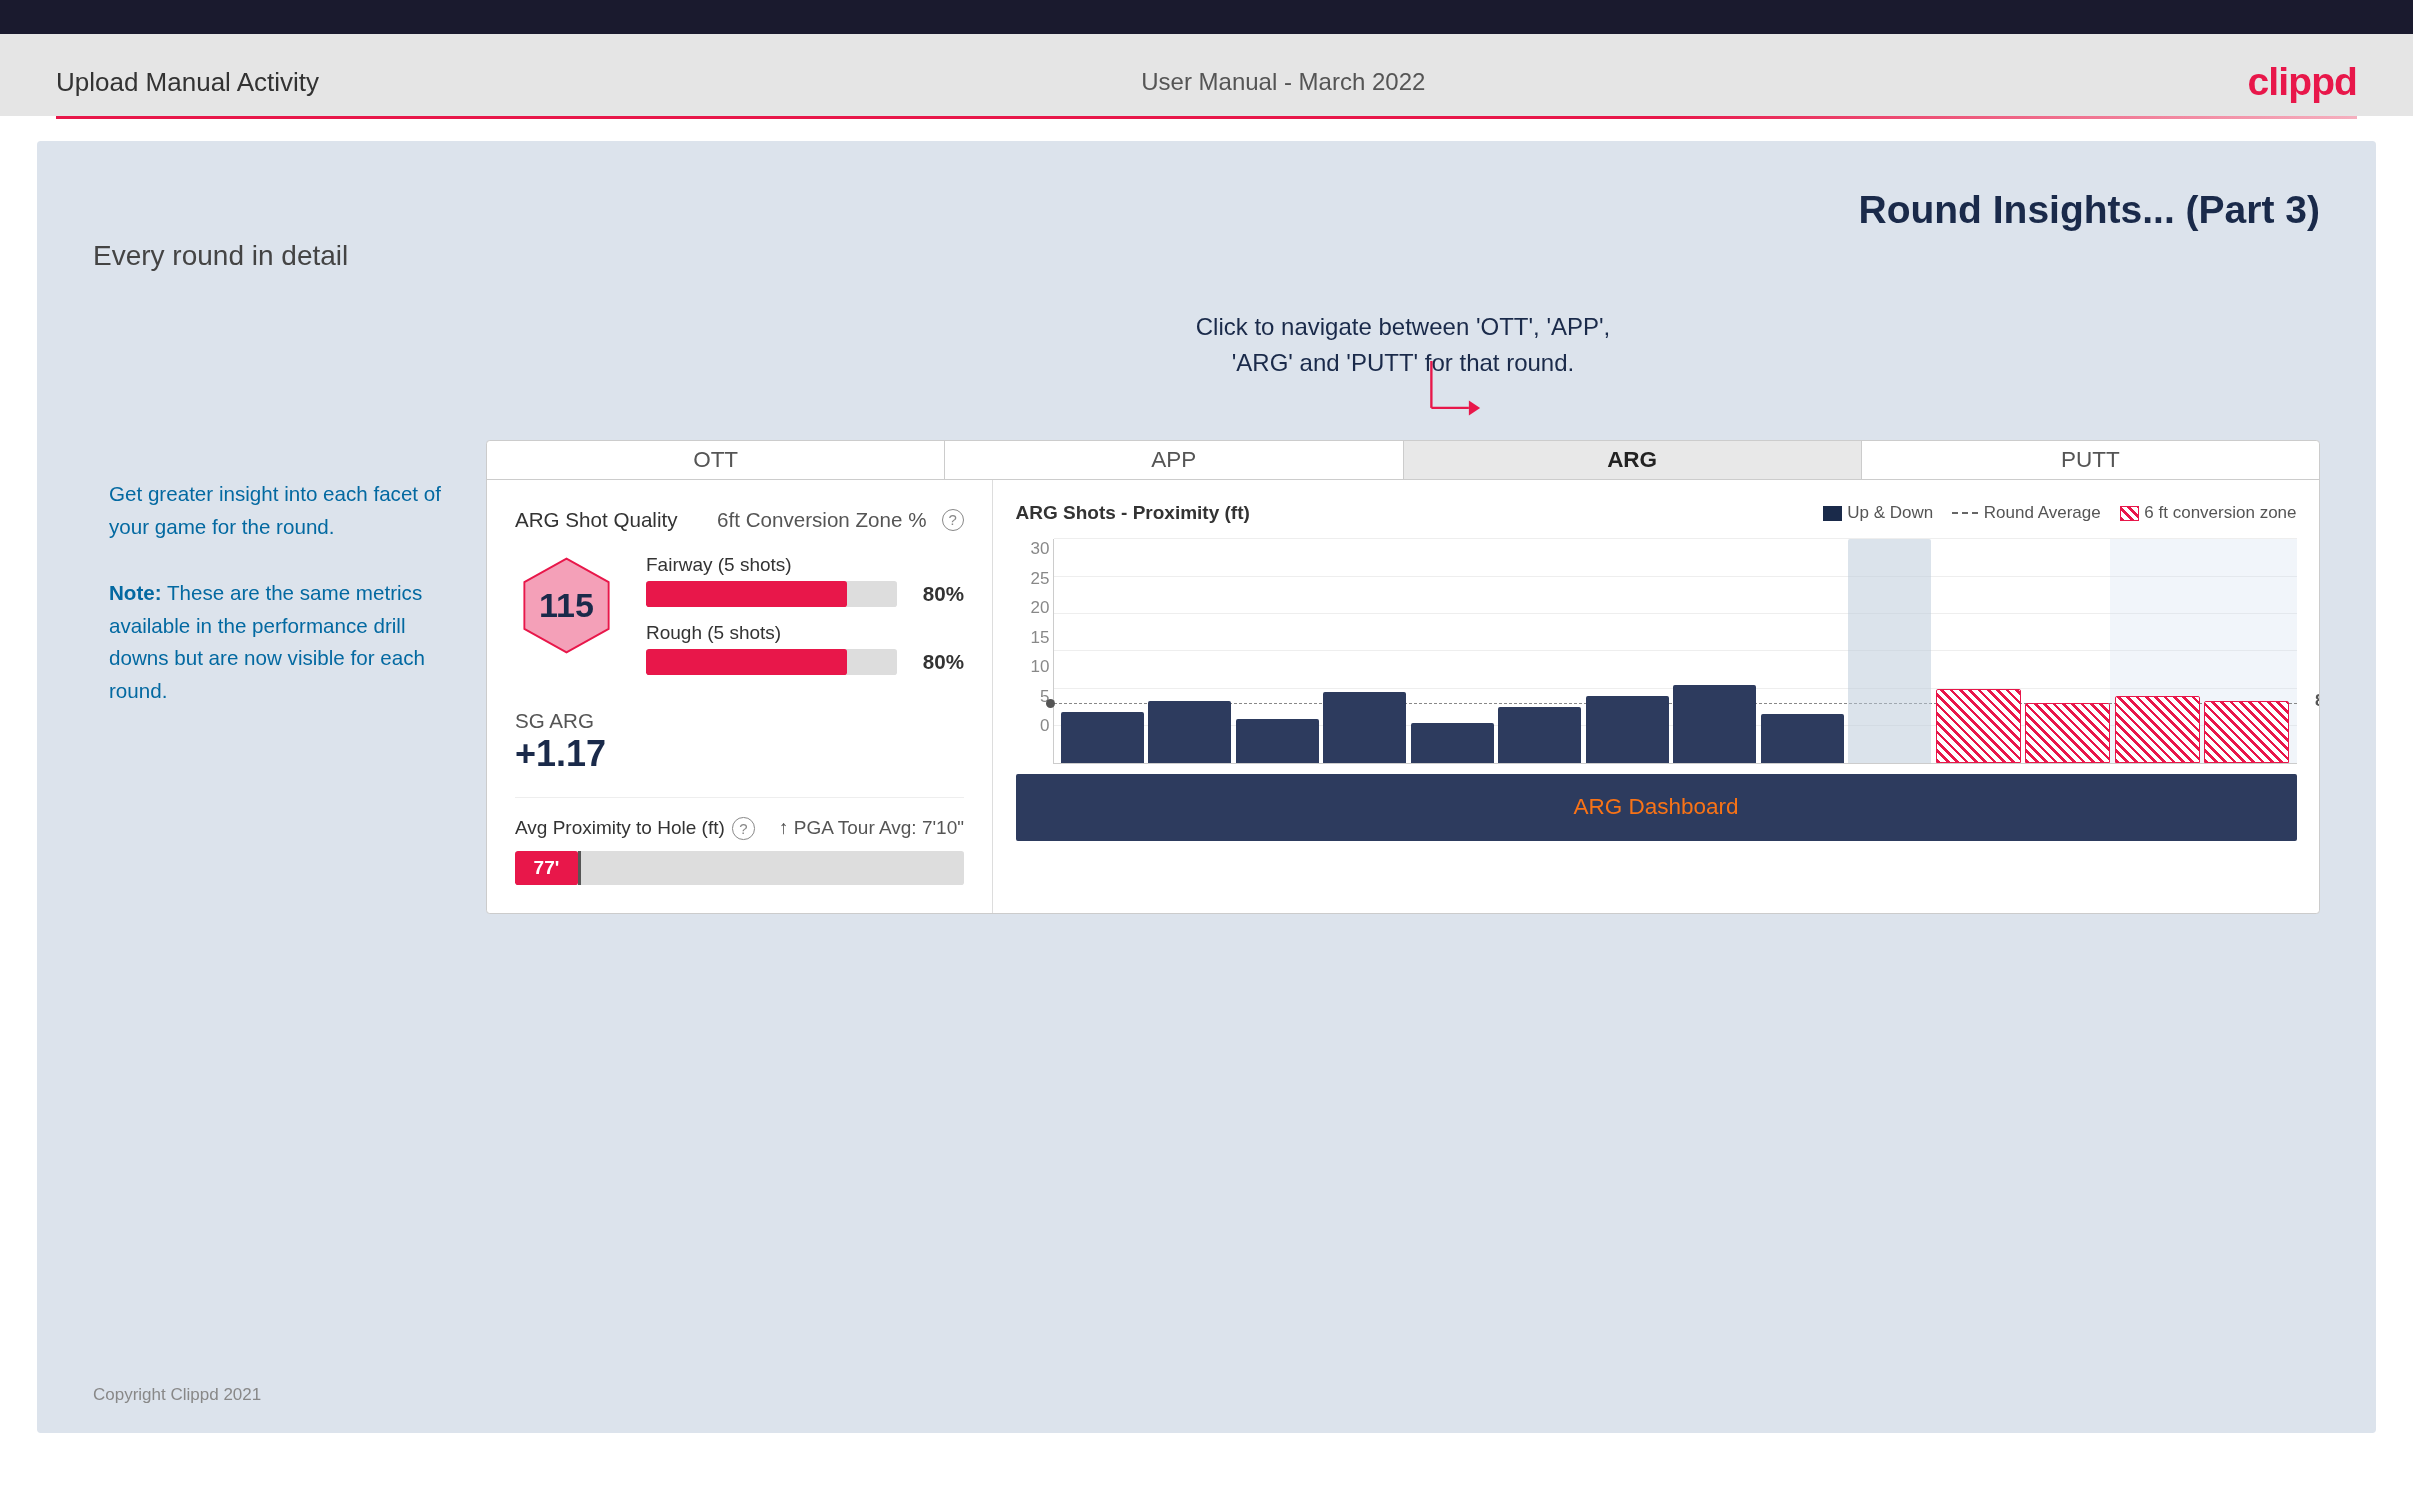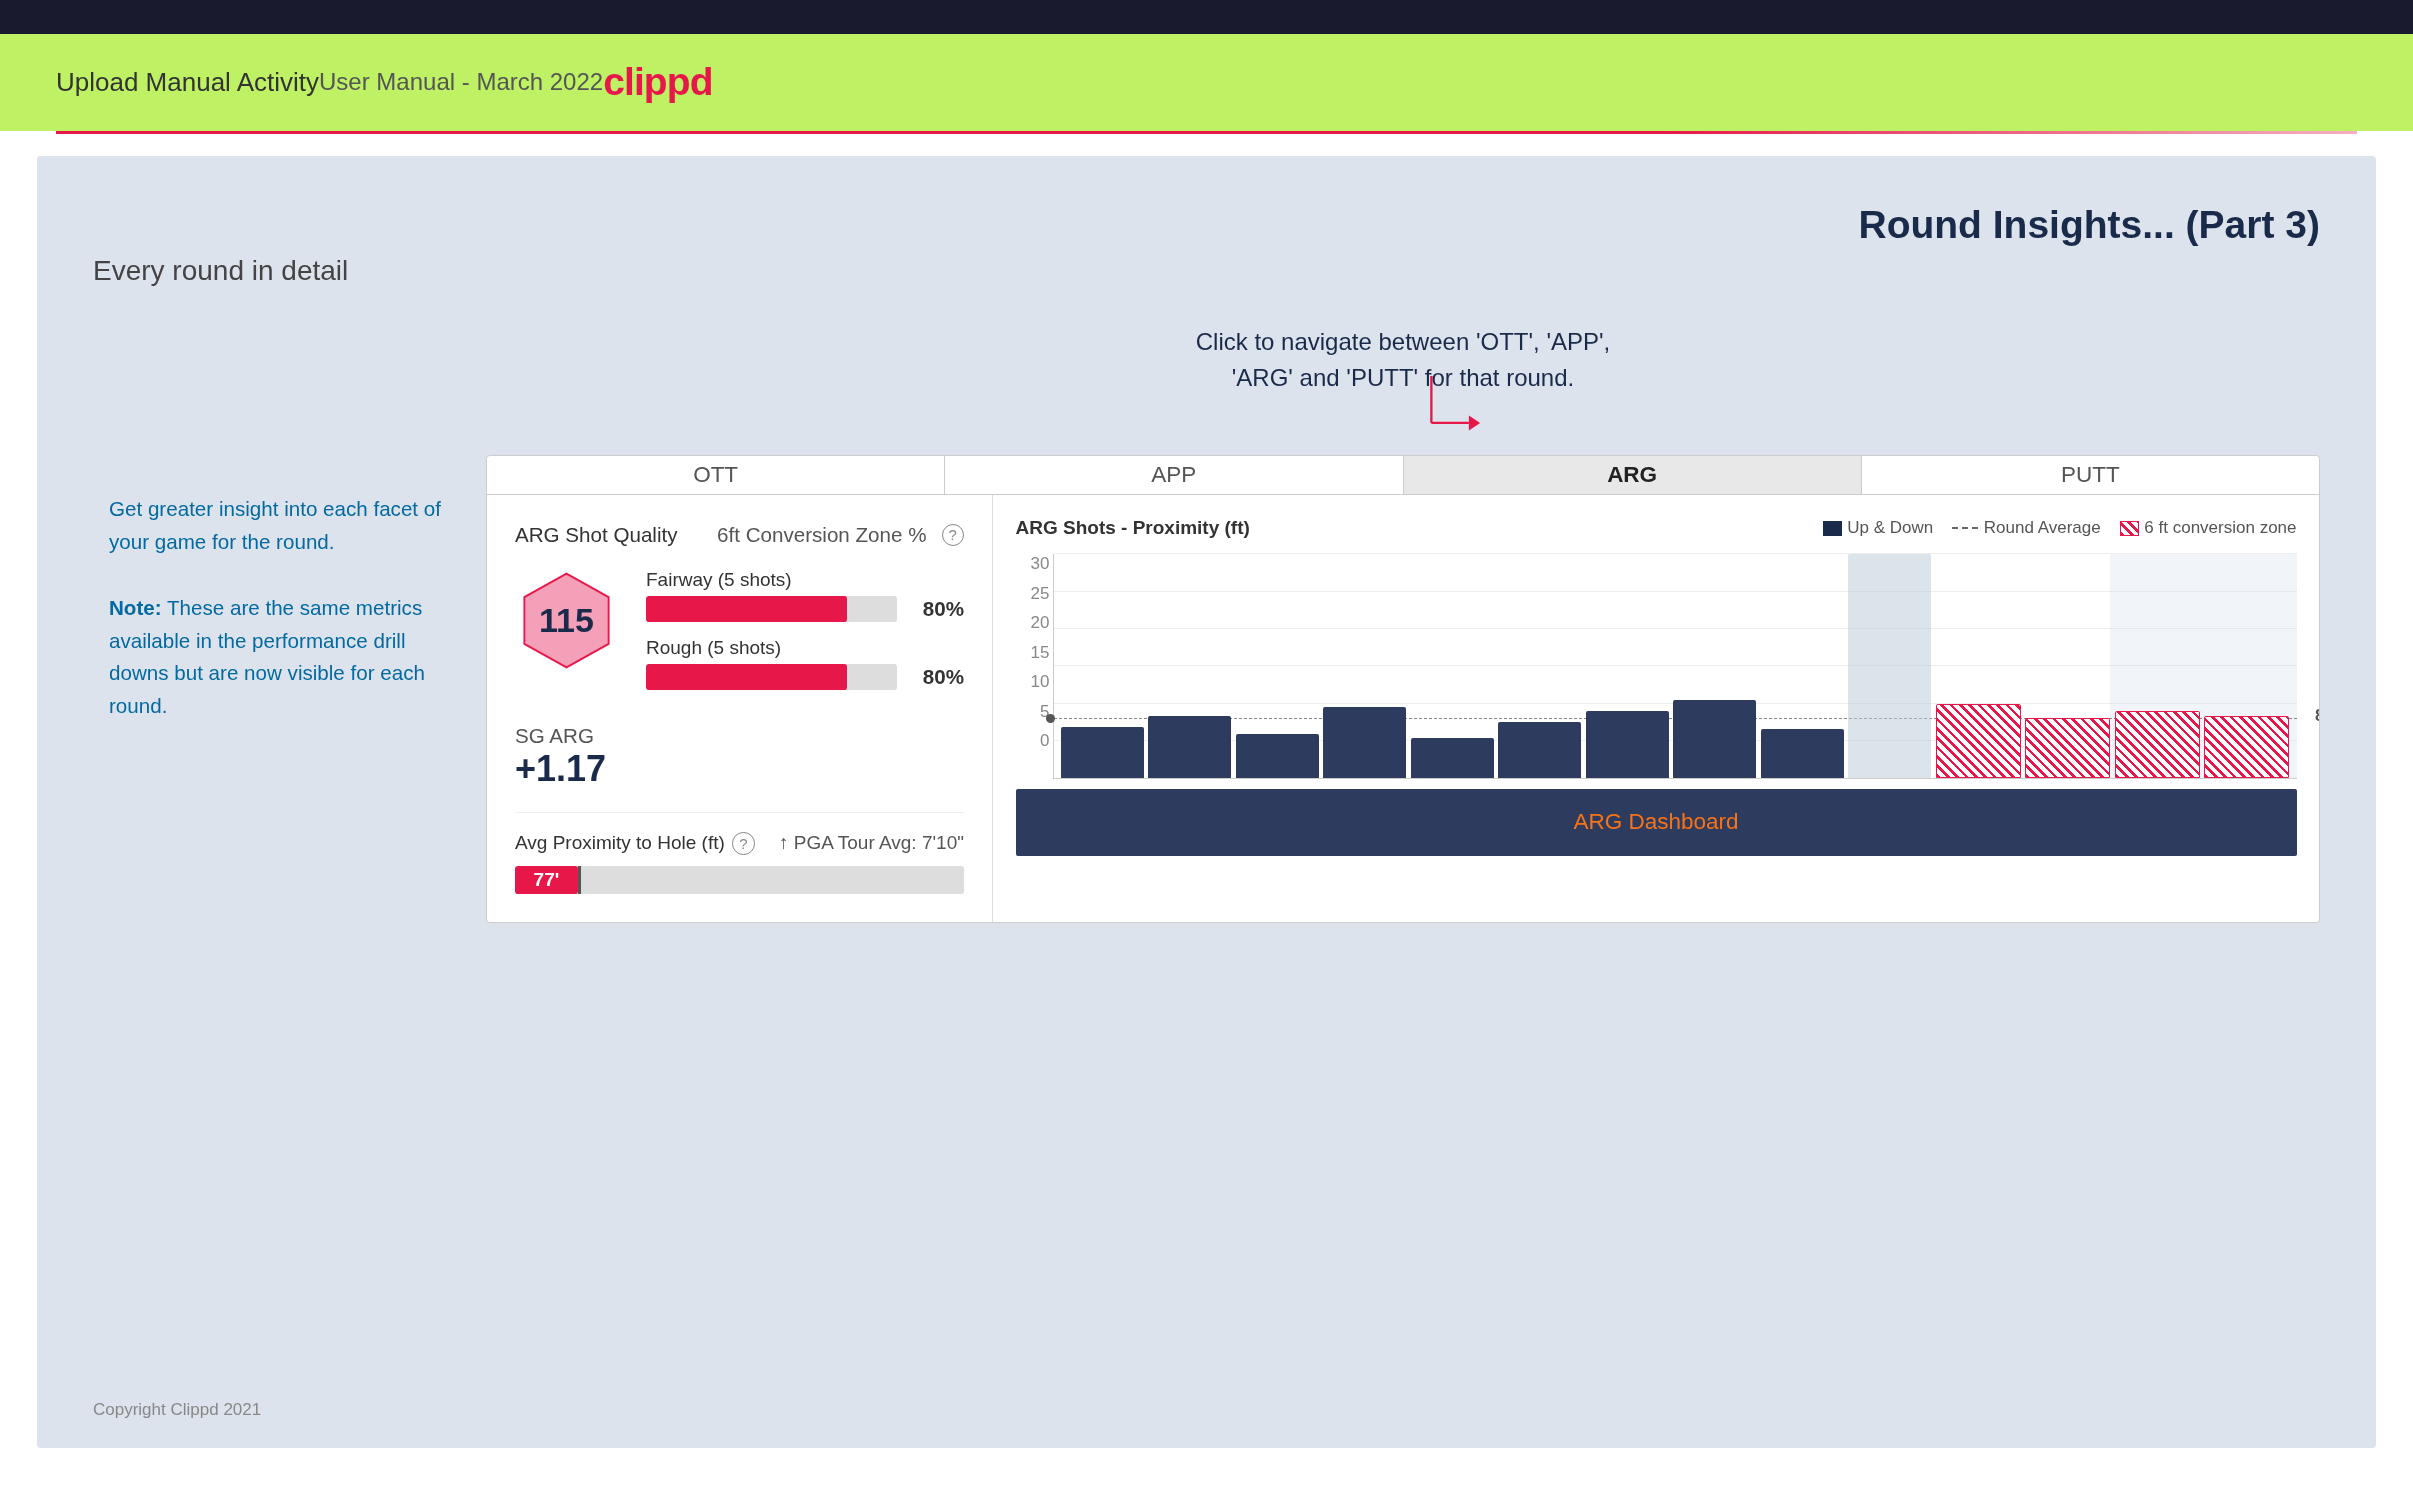--- a/index.html
+++ b/index.html
@@ -7,22 +7,23 @@
 
     .top-bar {
       background: #1a1a2e;
       height: 34px;
       width: 100%;
     }
 
     .header {
       display: flex;
       align-items: center;
-      padding: 26px 56px 27px 56px;
-      background: #bef264;
+      justify-content: space-between;
+      padding: 26px 56px 12px 56px;
+      background: #e5e5e5;
     }
 
     .header-left {
       font-size: 26px;
       color: #333;
       font-weight: 400;
     }
 
     .header-center {
       font-size: 24px;
@@ -300,21 +301,21 @@
       gap: 7.5px;
     }
 
     .pga-avg {
       font-size: 19px;
       color: #555;
     }
 
     .proximity-bar-track {
       width: 100%;
-      height: 28px;
+      height: 34px;
       background: #ddd;
       border-radius: 2.8px;
       overflow: hidden;
       position: relative;
     }
 
     .proximity-bar-fill {
       height: 100%;
       background: #e8174a;
       width: 14%;

